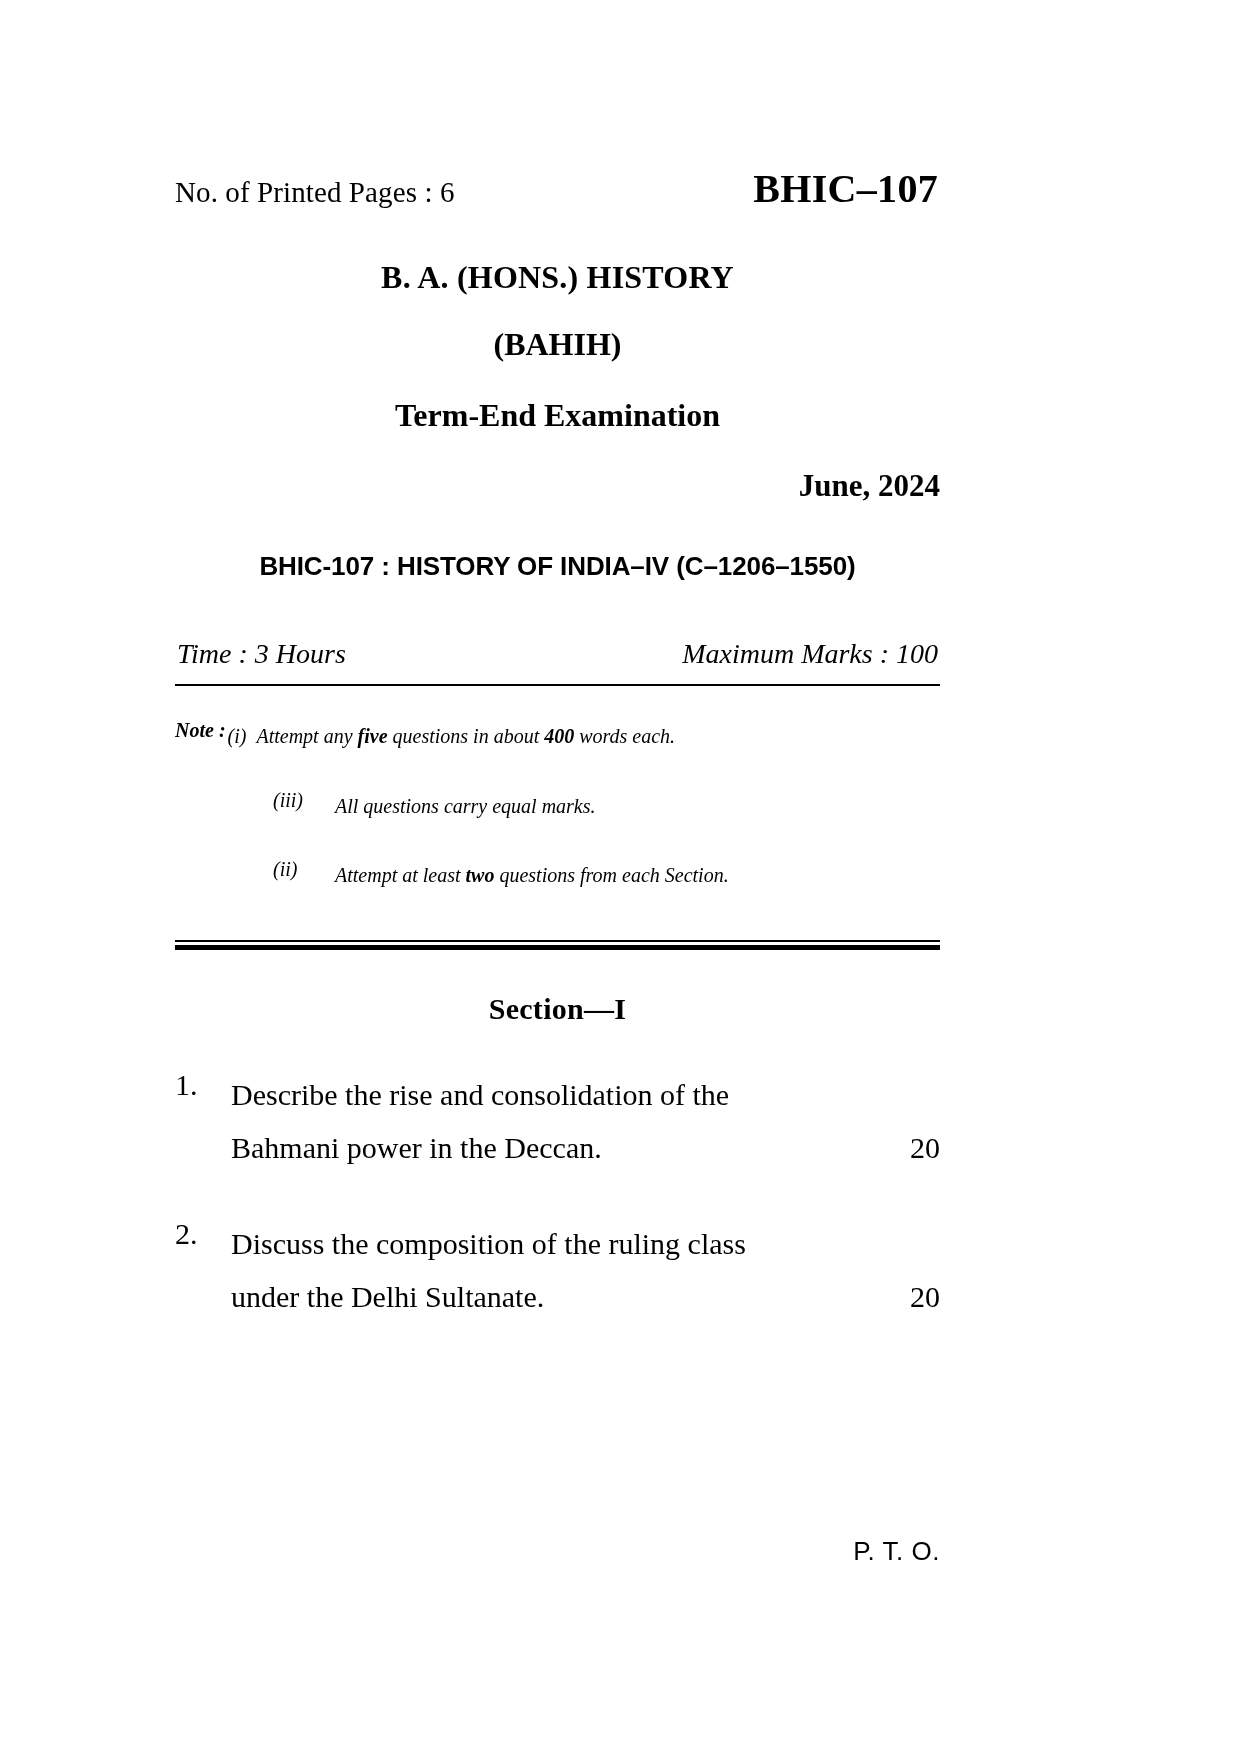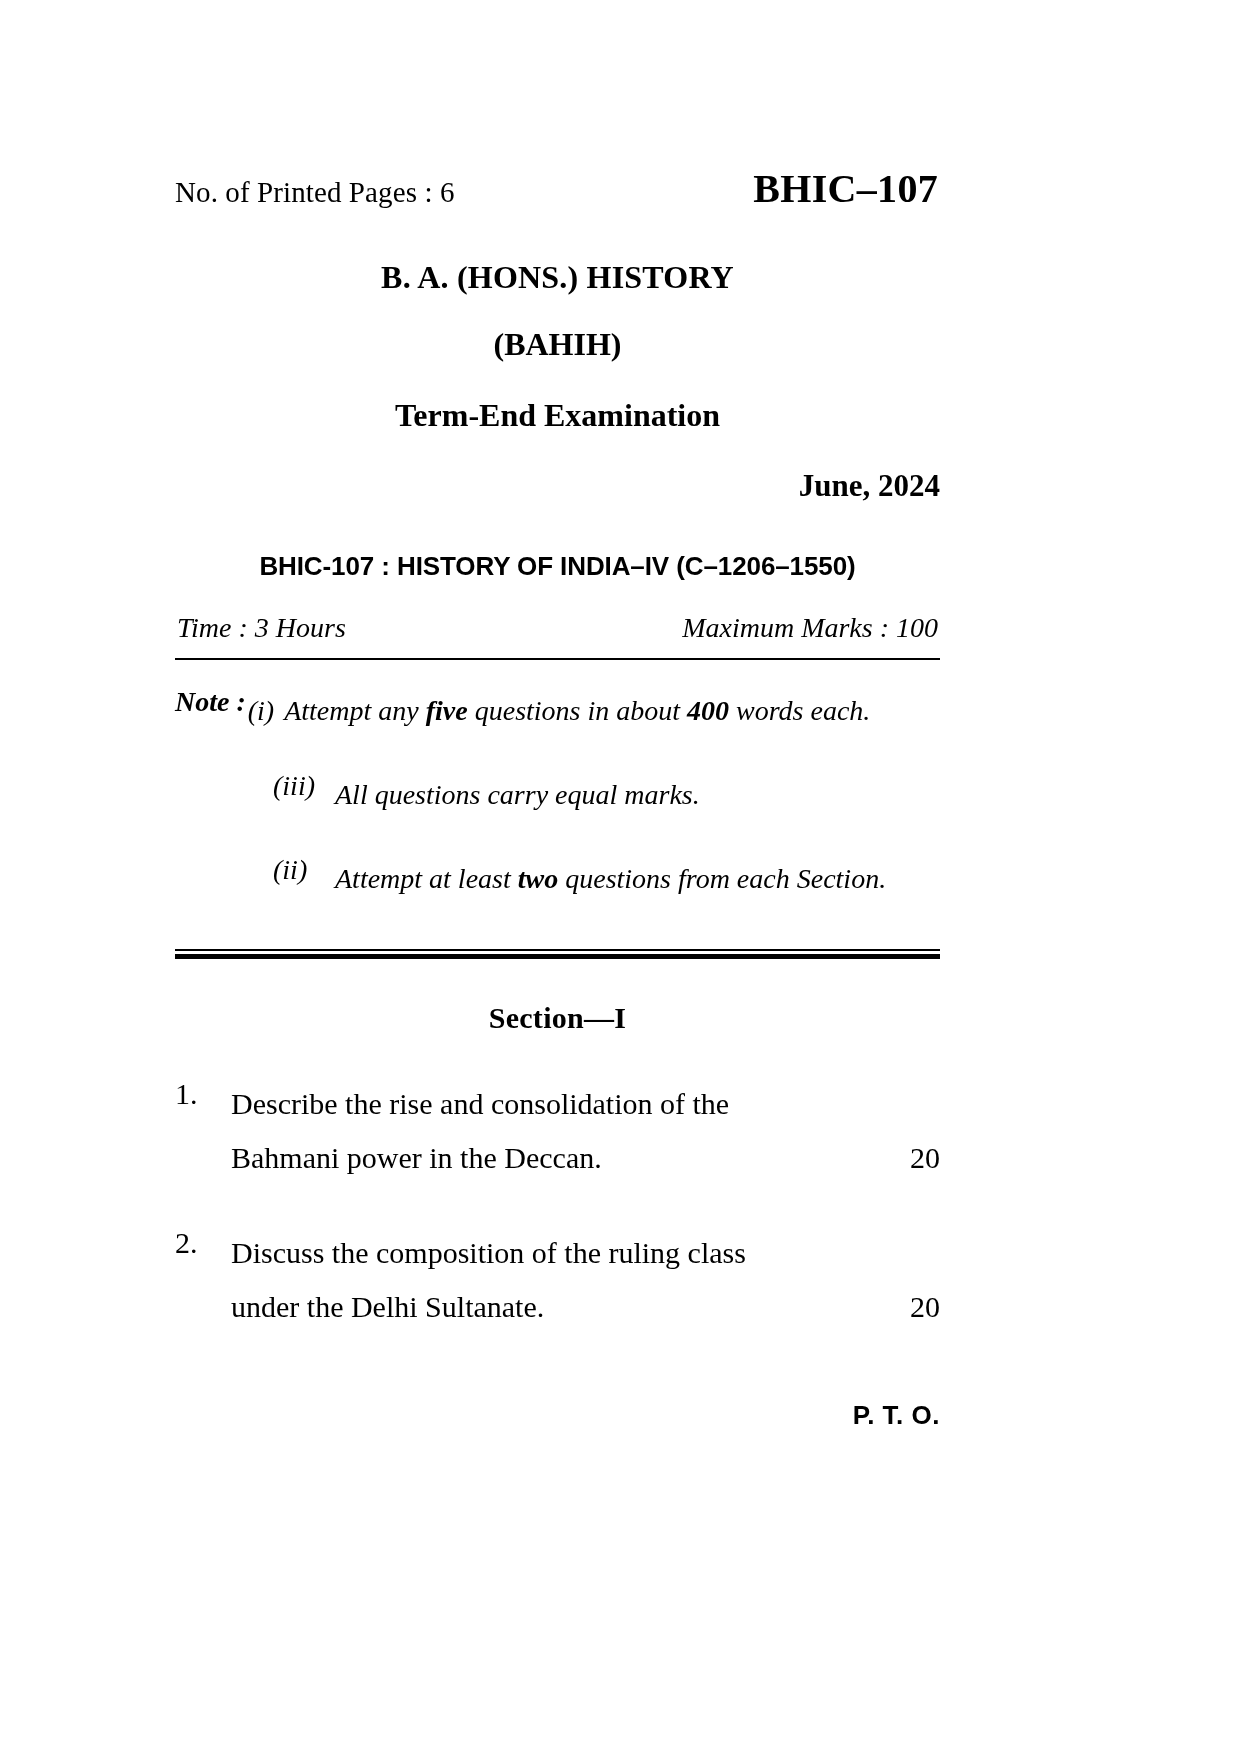--- a/index.html
+++ b/index.html
@@ -83,33 +83,33 @@
     letter-spacing: -0.1px;
   }
 
   
   .tm-row {
     display: flex;
     justify-content: space-between;
     align-items: center;
     font-style: italic;
     font-size: 28px;
-    margin-top: 30px;
+    margin-top: 56px;
     padding: 0 2px;
   }
   .rule-thin {
     border-top: 2px solid #000;
     margin-top: 14px;
   }
 
   
   .notes {
     font-style: italic;
-    font-size: 28px;
-    margin-top: 26px;
+    font-size: 20px;
+    margin-top: 33px;
   }
   .note-first {
     display: flex;
     align-items: flex-start;
   }
   .note-label {
     font-weight: bold;
     white-space: nowrap;
     flex: 0 0 auto;
     padding-right: 2px;
@@ -178,26 +178,26 @@
   .q-lastline {
     display: flex;
     justify-content: space-between;
     align-items: flex-end;
     line-height: 1.78;
   }
   .q-marks { white-space: nowrap; padding-left: 20px; }
   .footer-wrap {
     position: absolute;
     left: 175px;
-    top: 1400px;
+    top: 1536px;
     width: 765px;
     text-align: right;
     font-family: "Liberation Sans", "DejaVu Sans", sans-serif;
     font-size: 26px;
-    font-weight: bold;
+    font-weight: normal;
     letter-spacing: 0.5px;
   }
 </style>
 </head>
 <body>
 
 <div class="page">
   <div class="content">
 
     <div class="header-row">

